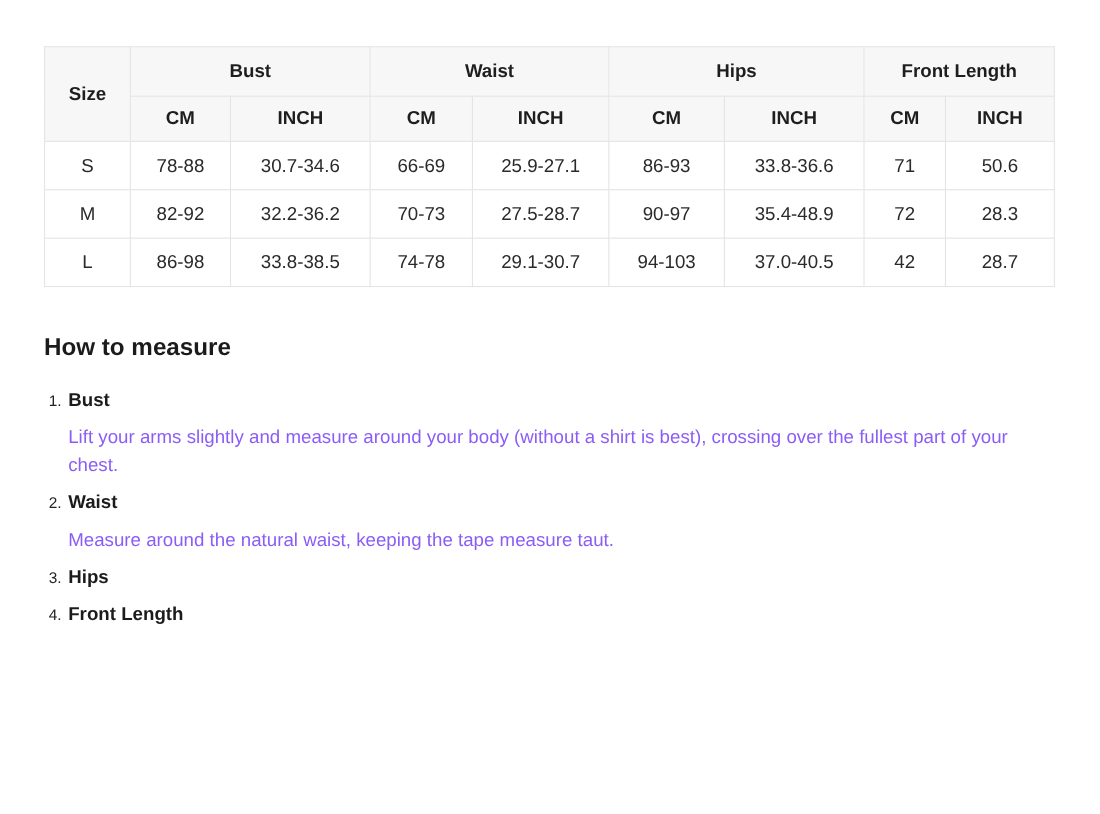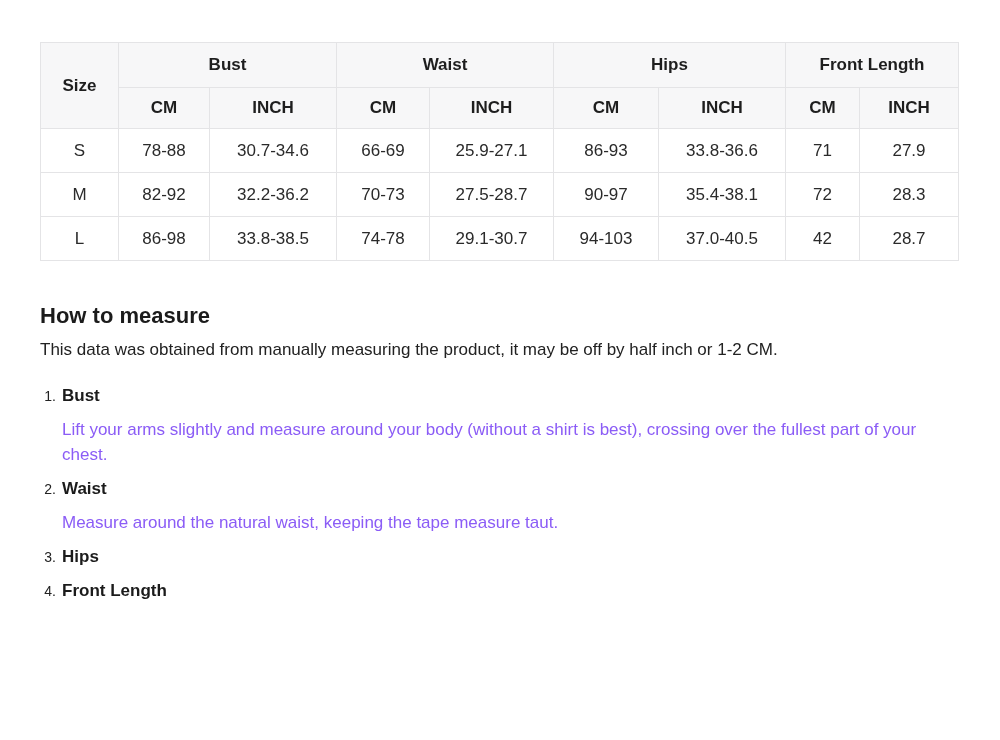--- a/index.html
+++ b/index.html
@@ -137,49 +137,48 @@
     <tbody>
       <tr>
         <td>S</td>
         <td>78-88</td>
         <td>30.7-34.6</td>
         <td>66-69</td>
         <td>25.9-27.1</td>
         <td>86-93</td>
         <td>33.8-36.6</td>
         <td>71</td>
-        <td>27.9</td>
+        <td>50.6</td>
       </tr>
       <tr>
         <td>M</td>
         <td>82-92</td>
         <td>32.2-36.2</td>
         <td>70-73</td>
         <td>27.5-28.7</td>
         <td>90-97</td>
-        <td>35.4-38.1</td>
+        <td>35.4-48.9</td>
         <td>72</td>
         <td>28.3</td>
       </tr>
       <tr>
         <td>L</td>
         <td>86-98</td>
         <td>33.8-38.5</td>
         <td>74-78</td>
         <td>29.1-30.7</td>
         <td>94-103</td>
         <td>37.0-40.5</td>
         <td>42</td>
         <td>28.7</td>
       </tr>
     </tbody>
   </table>
 
   <h2 class="htm-heading">How to measure</h2>
-  <p class="htm-intro">This data was obtained from manually measuring the product, it may be off by half inch or 1-2 CM.</p>
 
   <ol class="steps">
     <li>
       <span class="step-label">Bust</span>
       <p class="step-desc">Lift your arms slightly and measure around your body (without a shirt is best), crossing over the fullest part of your chest.</p>
     </li>
     <li>
       <span class="step-label">Waist</span>
       <p class="step-desc">Measure around the natural waist, keeping the tape measure taut.</p>
     </li>

